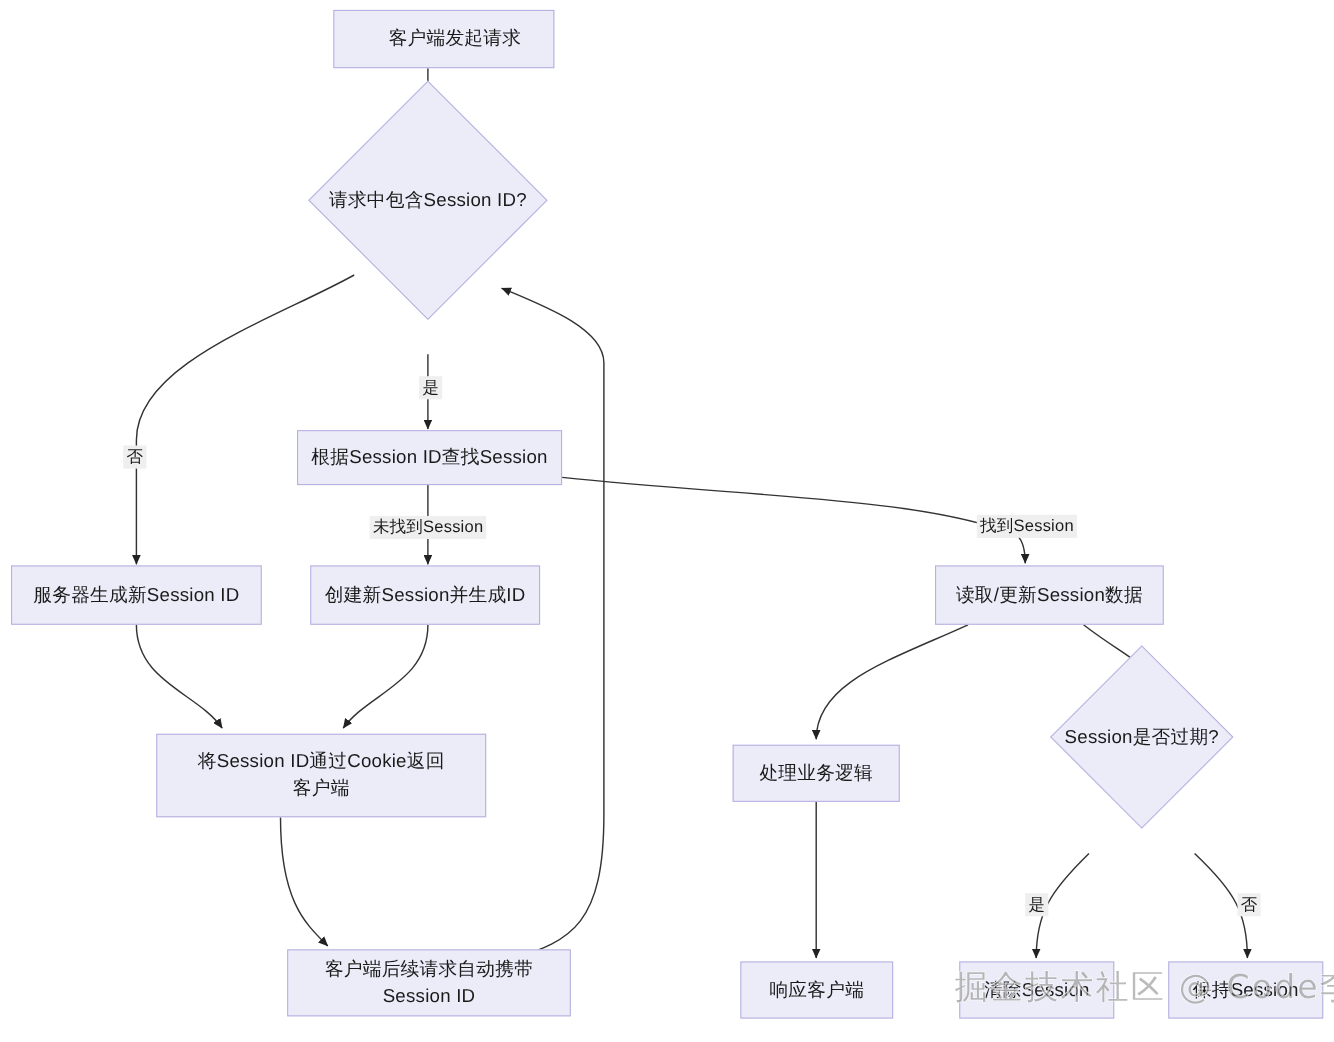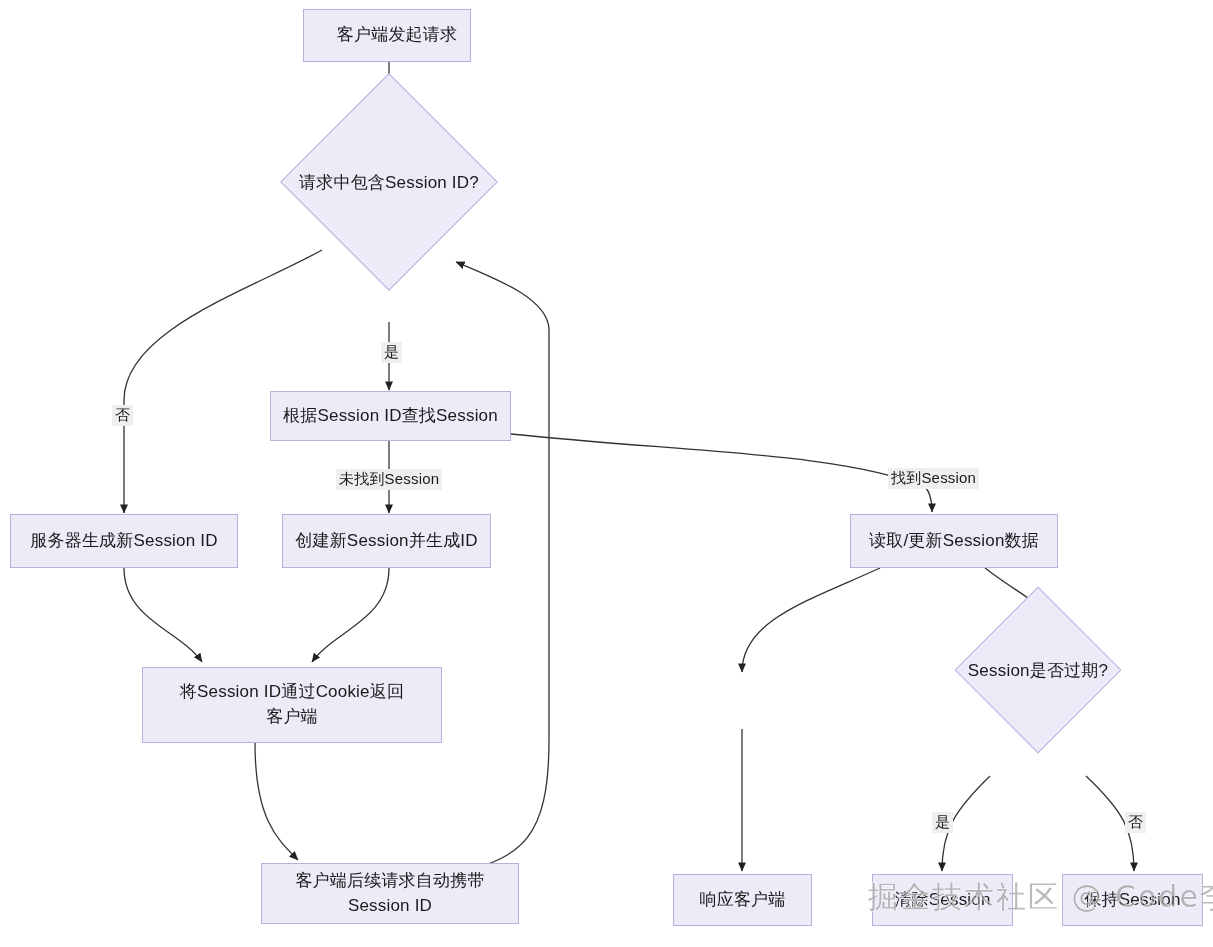--- a/index.html
+++ b/index.html
@@ -129,21 +129,21 @@
       <path d="M985,568 C1020,595 1038,600 1038,612"></path>
 
       <path d="M742,729 L742,871"></path>
 
       <path d="M990,776 C955,810 942,830 942,871"></path>
 
       <path d="M1086,776 C1122,810 1134,830 1134,871"></path>
     </g>
   </svg>
 
-  <div class="node" style="left:303px; top:9px; width:168px; height:53px;padding-left:20px;">
+  <div class="node" style="left:303px; top:9px; width:201px; height:53px;padding-left:20px;">
     <span class="txt">客户端发起请求</span>
   </div>
 
   <div class="diamond-wrap" style="left:312px; top:105px; width:154px; height:154px;">
     <div class="diamond-shape"></div>
     <span class="diamond-label">请求中包含Session ID?</span>
   </div>
 
   <div class="node" style="left:270px; top:391px; width:241px; height:50px;">
     <span class="txt">根据Session ID查找Session</span>
@@ -159,20 +159,23 @@
 
   <div class="node" style="left:850px; top:514px; width:208px; height:54px;">
     <span class="txt">读取/更新Session数据</span>
   </div>
 
   <div class="node" style="left:142px; top:667px; width:300px; height:76px;">
     <span class="txt">将Session ID通过Cookie返回
 客户端</span>
   </div>
 
+  <div class="node" style="left:666px; top:677px; width:152px; height:52px;">
+    <span class="txt">处理业务逻辑</span>
+  </div>
 
   <div class="diamond-wrap" style="left:979px; top:611px; width:118px; height:118px;">
     <div class="diamond-shape"></div>
     <span class="diamond-label">Session是否过期?</span>
   </div>
 
   <div class="node" style="left:225px; top:863px; width:258px; height:61px;margin-left:36px;">
     <span class="txt">客户端后续请求自动携带
 Session ID</span>
   </div>

